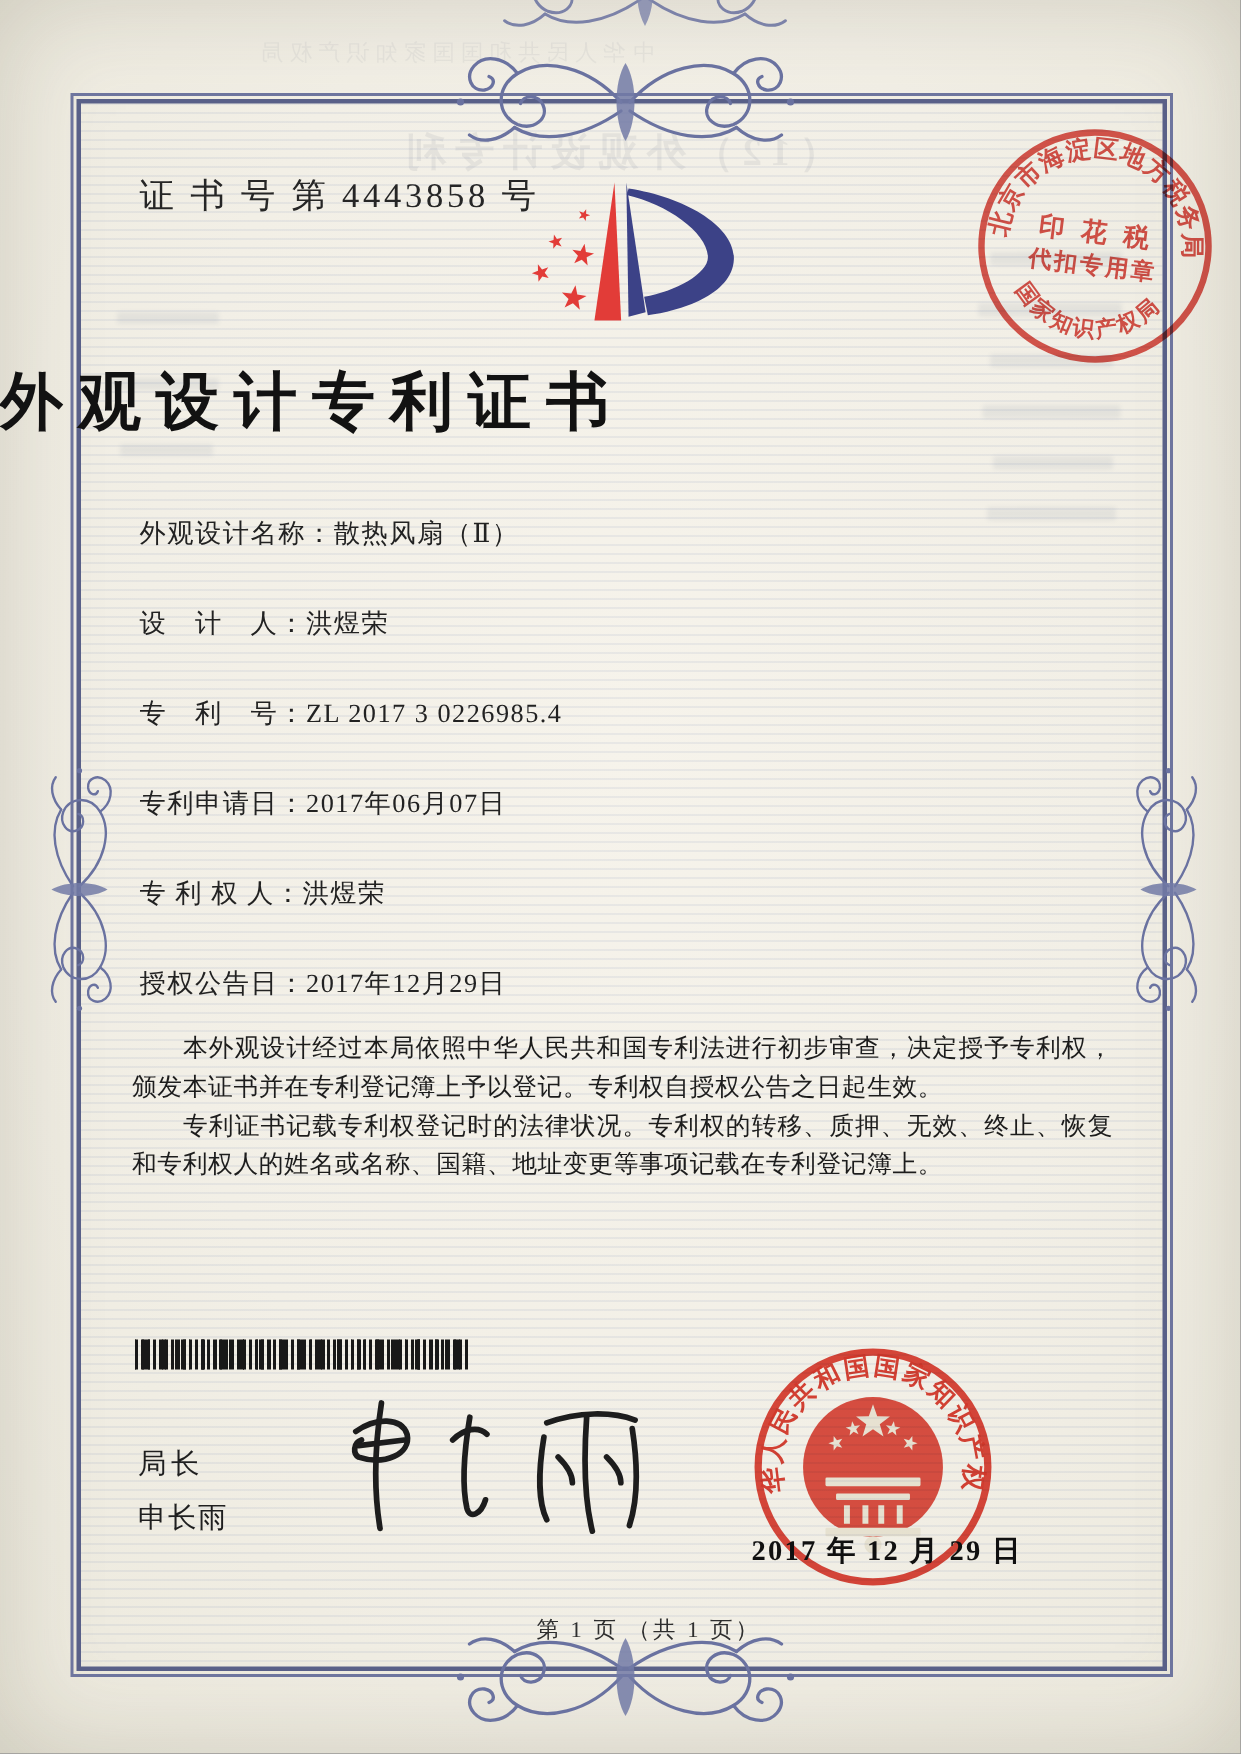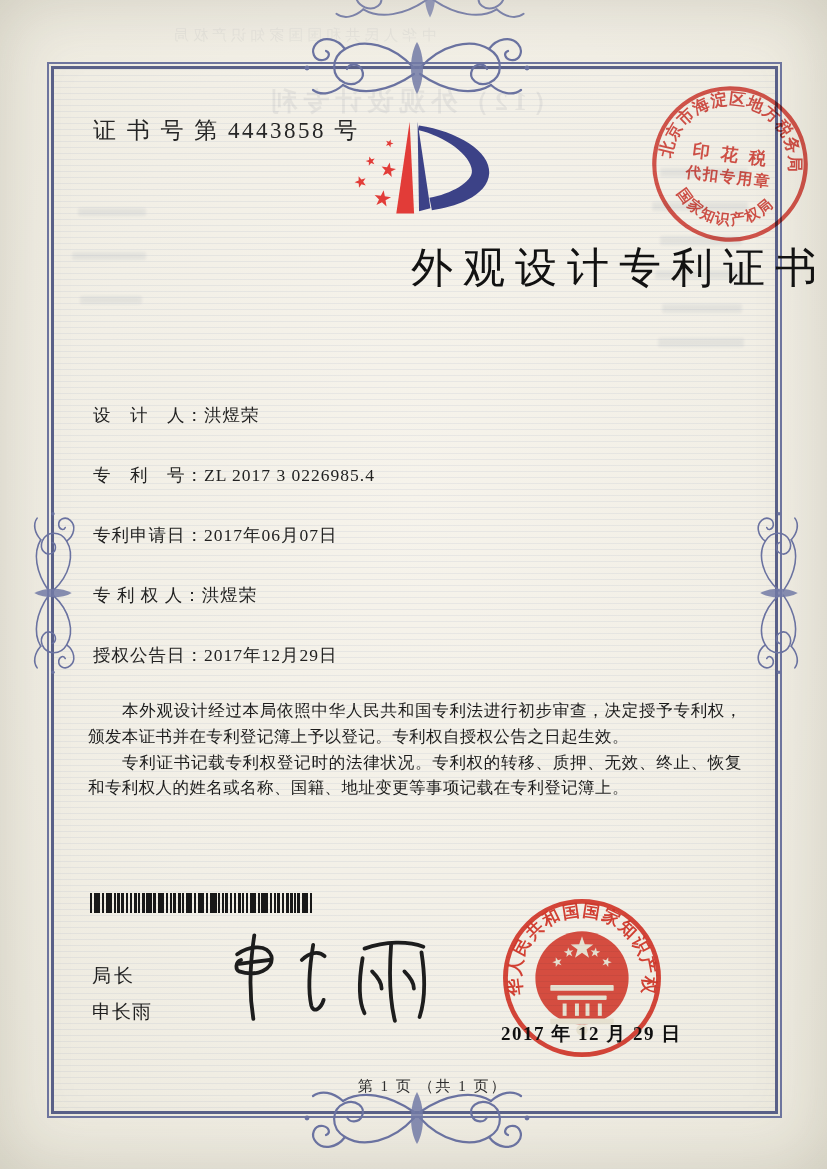--- a/index.html
+++ b/index.html
@@ -20,24 +20,24 @@
   .fl-bottom{left:287px;top:1078px;transform:scaleY(-1);}
   .fl-left{left:-77px;top:553px;transform:rotate(90deg) scale(.72);}
   .fl-right{left:649px;top:553px;transform:rotate(-90deg) scale(.72);}
   
   .ghost{position:absolute;transform:scaleX(-1);color:#3c4660;pointer-events:none;white-space:nowrap;}
   .ghost-1{left:265px;top:84px;font-size:26px;letter-spacing:6px;opacity:.075;font-weight:bold;}
   .ghost-2{left:170px;top:26px;font-size:15px;letter-spacing:4px;opacity:.06;}
   .ghost-row{position:absolute;background:#6a7a90;opacity:.10;filter:blur(1.5px);border-radius:2px;}
   
   .cert-number{position:absolute;left:93px;top:115px;font-size:23px;letter-spacing:2.5px;color:#262626;}
-  .title{position:absolute;left:0;right:0;top:240px;text-align:right;font-size:42px;font-weight:400;letter-spacing:10px;color:#121212;}
+  .title{position:absolute;left:0;right:0;top:240px;text-align:left;font-size:42px;font-weight:700;letter-spacing:10px;color:#121212;}
   .field{position:absolute;left:93px;font-size:17.5px;letter-spacing:1px;color:#222;}
   .f0{top:343px}.f1{top:403px}.f2{top:463px}.f3{top:523px}.f4{top:583px}.f5{top:643px}
-  .paras{position:absolute;left:88px;top:686px;width:654px;margin-top:12px;}
+  .paras{position:absolute;left:88px;top:686px;width:654px;}
   .paras p{margin:0;font-size:16.5px;line-height:25.8px;text-indent:34px;text-align:justify;letter-spacing:.4px;color:#1c1c1c;}
   .barcode{position:absolute;left:90px;top:893px;width:222px;height:20px;
     background-image:
       repeating-linear-gradient(90deg,#181818 0 2px,rgba(0,0,0,0) 2px 4px),
       repeating-linear-gradient(90deg,#181818 0 1px,rgba(0,0,0,0) 1px 9px),
       repeating-linear-gradient(90deg,rgba(0,0,0,0) 0 5px,#181818 5px 8px,rgba(0,0,0,0) 8px 13px);}
   .signer-title{position:absolute;left:92px;top:963px;font-size:19px;letter-spacing:3px;}
   .signer-name{position:absolute;left:92px;top:999px;font-size:19px;letter-spacing:1px;}
   .signature{position:absolute;left:222px;top:922px;width:228px;height:114px;}
   .tax-stamp{position:absolute;left:644px;top:78px;width:172px;height:172px;transform:rotate(7deg);mix-blend-mode:multiply;}
@@ -125,20 +125,21 @@
       <path d="M77.5,3 L82,96 L64,96 Z"></path>
     </g>
     <g fill="#3c4287">
       <path d="M85.5,3 L98.5,90.5 L87,93.5 Z"></path>
       <path d="M87,7 C126,13 159,33 158,55 C157,79 121,90 100,92.5 L97.5,80 C119,76.5 141,64 140.5,53 C140,37 113,17.5 85.8,11.5 Z"></path>
     </g>
   </svg>
 
   <div class="title">外观设计专利证书</div>
 
+  <div class="field f0"><span>外观设计名称：</span><span>散热风扇（Ⅱ）</span></div>
   <div class="field f1"><span>设　计　人：</span><span>洪煜荣</span></div>
   <div class="field f2"><span>专　利　号：</span><span>ZL 2017 3 0226985.4</span></div>
   <div class="field f3"><span>专利申请日：</span><span>2017年06月07日</span></div>
   <div class="field f4"><span>专 利 权 人：</span><span>洪煜荣</span></div>
   <div class="field f5"><span>授权公告日：</span><span>2017年12月29日</span></div>
 
   <div class="paras">
     <p>本外观设计经过本局依照中华人民共和国专利法进行初步审查，决定授予专利权，颁发本证书并在专利登记簿上予以登记。专利权自授权公告之日起生效。</p>
     <p>专利证书记载专利权登记时的法律状况。专利权的转移、质押、无效、终止、恢复和专利权人的姓名或名称、国籍、地址变更等事项记载在专利登记簿上。</p>
   </div>

